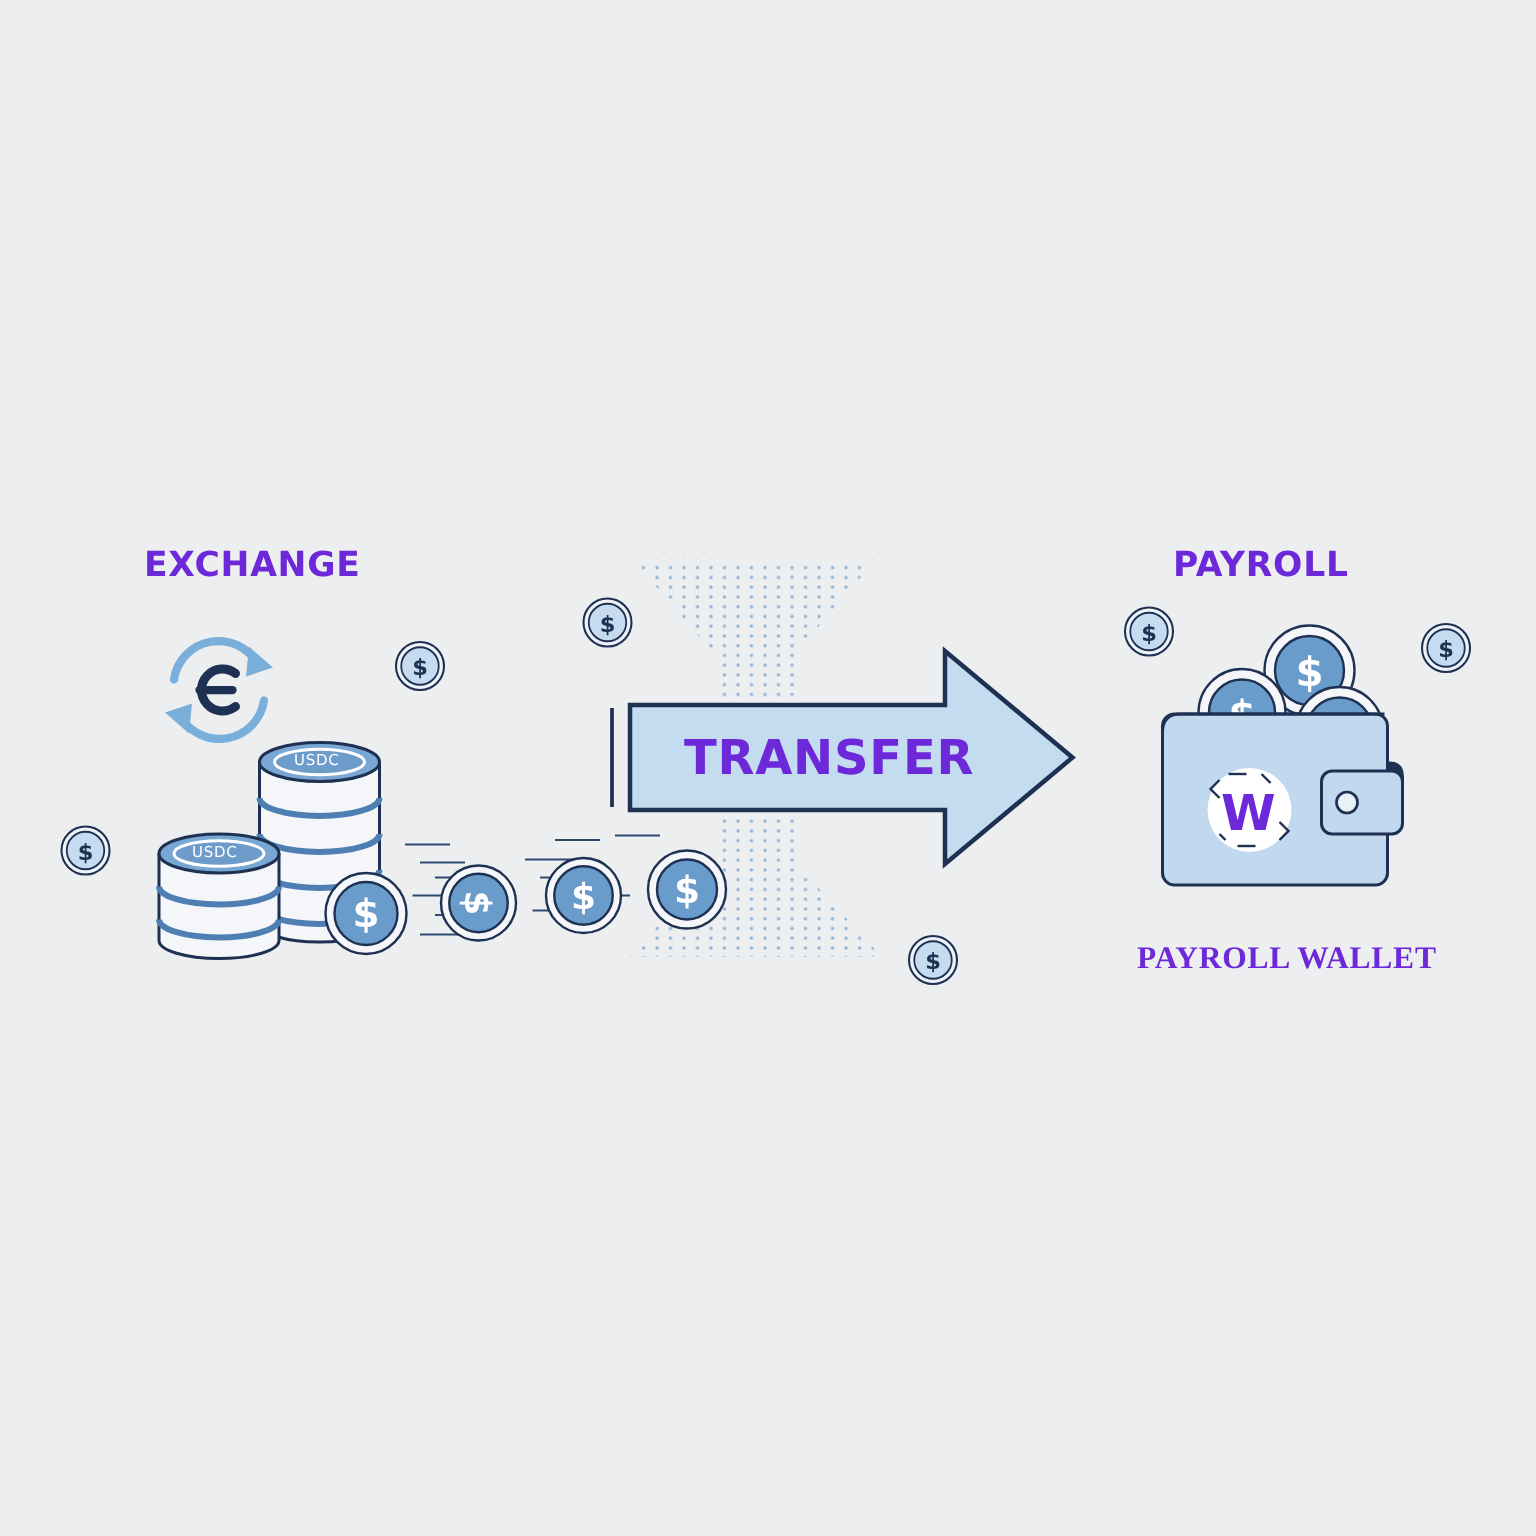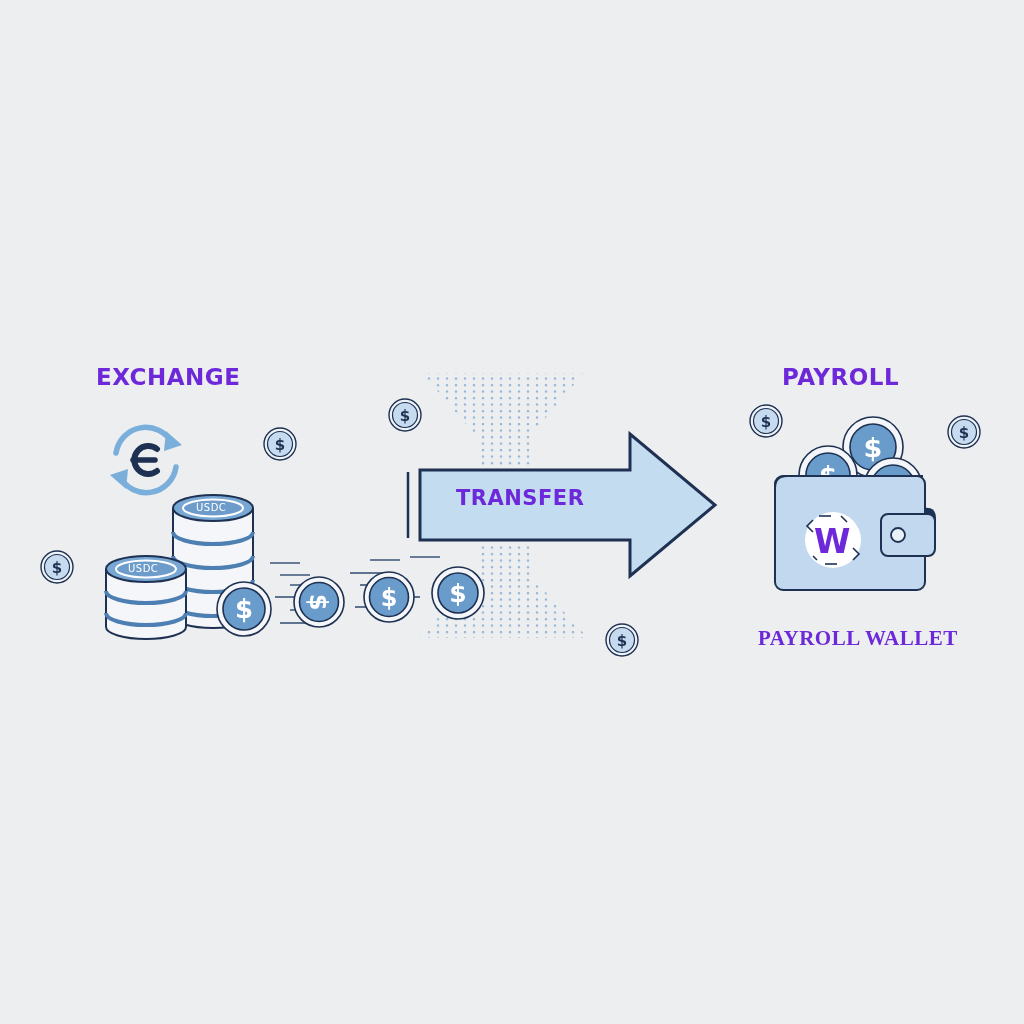--- a/index.html
+++ b/index.html
@@ -110,21 +110,21 @@
 <svg class="abs" style="left:430px; top:565px;" width="56" height="56" viewBox="0 0 56 56">
   <circle cx="28" cy="28" r="26" fill="#f4f6f9" stroke="#1e3152" stroke-width="1.6"></circle>
   <circle cx="28" cy="28" r="20" fill="#6a9ccb" stroke="#1e3152" stroke-width="1.6"></circle>
   <text x="28" y="37" text-anchor="middle" font-size="25" font-weight="bold" fill="#ffffff" font-family="DejaVu Sans, sans-serif">$</text>
 </svg>
 
 <svg class="abs" style="left:405px; top:430px;" width="315" height="150" viewBox="0 0 315 150">
   <line x1="3" y1="42" x2="3" y2="108" stroke="#1e3152" stroke-width="2.5"></line>
   <polygon points="15,40 225,40 225,4 310,75 225,146 225,110 15,110" fill="#c4dcf0" stroke="#1e3152" stroke-width="3" stroke-linejoin="miter"></polygon>
 </svg>
-<div class="label" style="left:456px; top:486px; font-size:21px;">TRANSFER</div>
+<div class="label" style="left:456px; top:486px; font-size:32px;">TRANSFER</div>
 
 <svg class="abs" style="left:795px; top:415px;" width="130" height="80" viewBox="0 0 130 80">
 
   <g>
     <circle cx="78" cy="32" r="30" fill="#f4f6f9" stroke="#1e3152" stroke-width="1.6"></circle>
     <circle cx="78" cy="32" r="23" fill="#6a9ccb" stroke="#1e3152" stroke-width="1.6"></circle>
     <text x="78" y="42" text-anchor="middle" font-size="27" font-weight="bold" fill="#ffffff" font-family="DejaVu Sans, sans-serif">$</text>
   </g>
 
   <g>

